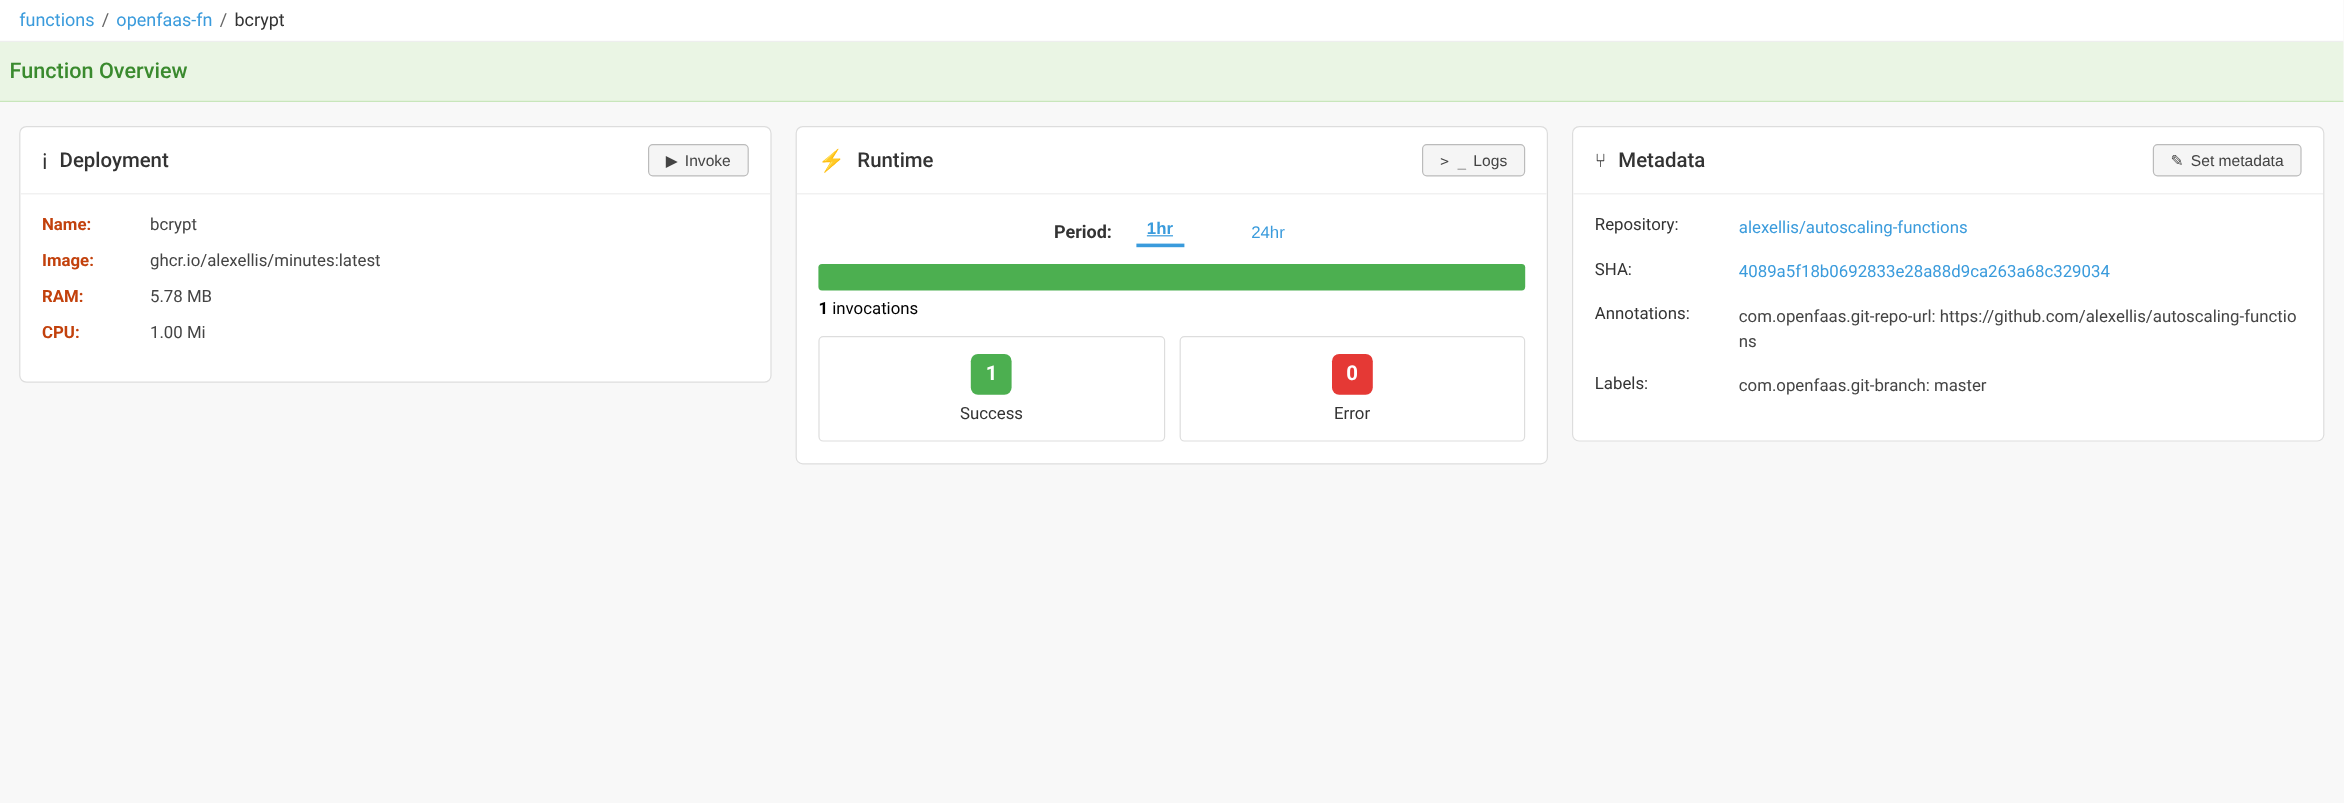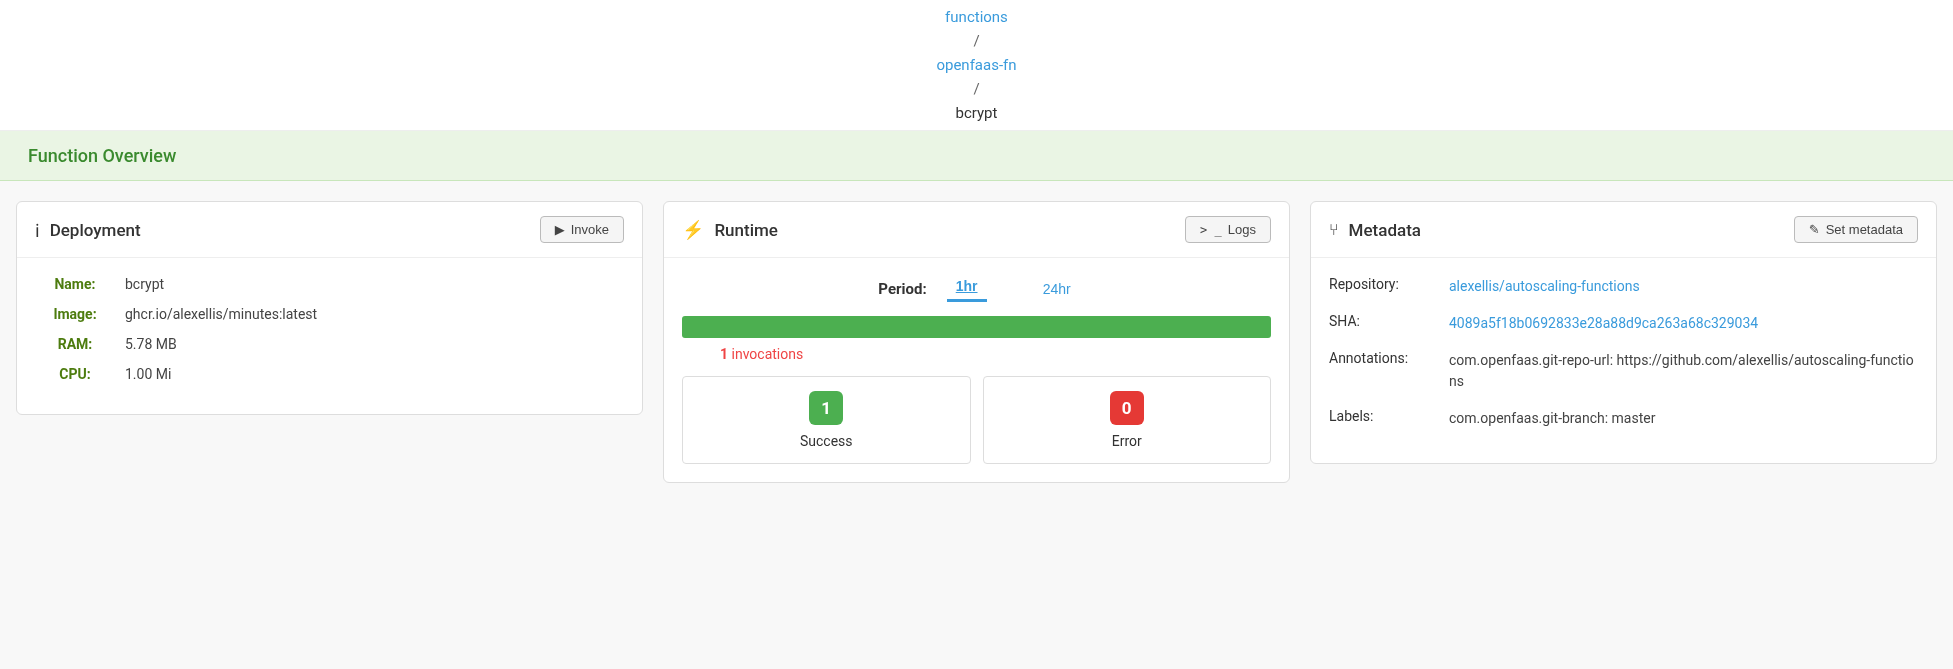--- a/index.html
+++ b/index.html
@@ -12,32 +12,31 @@
 
     
     .breadcrumb {
       padding: 8px 16px;
       display: flex;
       align-items: center;
       gap: 6px;
       font-size: 15px;
       background: #fff;
       border-bottom: 1px solid #eee;
-      flex-direction: column;
     }
     .breadcrumb a {
       color: #3a9bdc;
       text-decoration: none;
     }
     .breadcrumb .sep { color: #666; }
 
     
     .function-overview-banner {
       background: #eaf5e4;
-      padding: 14px 28px;
+      padding: 14px 8px;
       border-bottom: 1px solid #c8e6bb;
     }
     .function-overview-banner h2 {
       color: #3a8a2e;
       font-size: 18px;
       font-weight: 500;
     }
 
     
     .main-content {
@@ -99,22 +98,21 @@
     
     .field-row {
       display: flex;
       align-items: center;
       margin-bottom: 14px;
       gap: 10px;
     }
     .field-label {
       font-weight: 700;
       min-width: 80px;
-      color: #4d7c0f;
-      text-align: center;
+      color: #c2410c;
     }
     .field-value {
       color: #444;
     }
 
     
     .replicas-container {
       display: flex;
       align-items: center;
       gap: 10px;
@@ -173,23 +171,22 @@
     .invocations-bar-outer {
       width: 100%;
       height: 22px;
       background: #4caf50;
       border-radius: 3px;
       margin-bottom: 8px;
     }
 
     .invocations-label {
       font-size: 14px;
-      color: #ef4444;
+      color: #000000;
       margin-bottom: 14px;
-      margin-left: 38px;
     }
     .invocations-label strong { font-weight: 700; }
 
     .success-error-row {
       display: flex;
       gap: 12px;
     }
 
     .stat-box {
       flex: 1;

